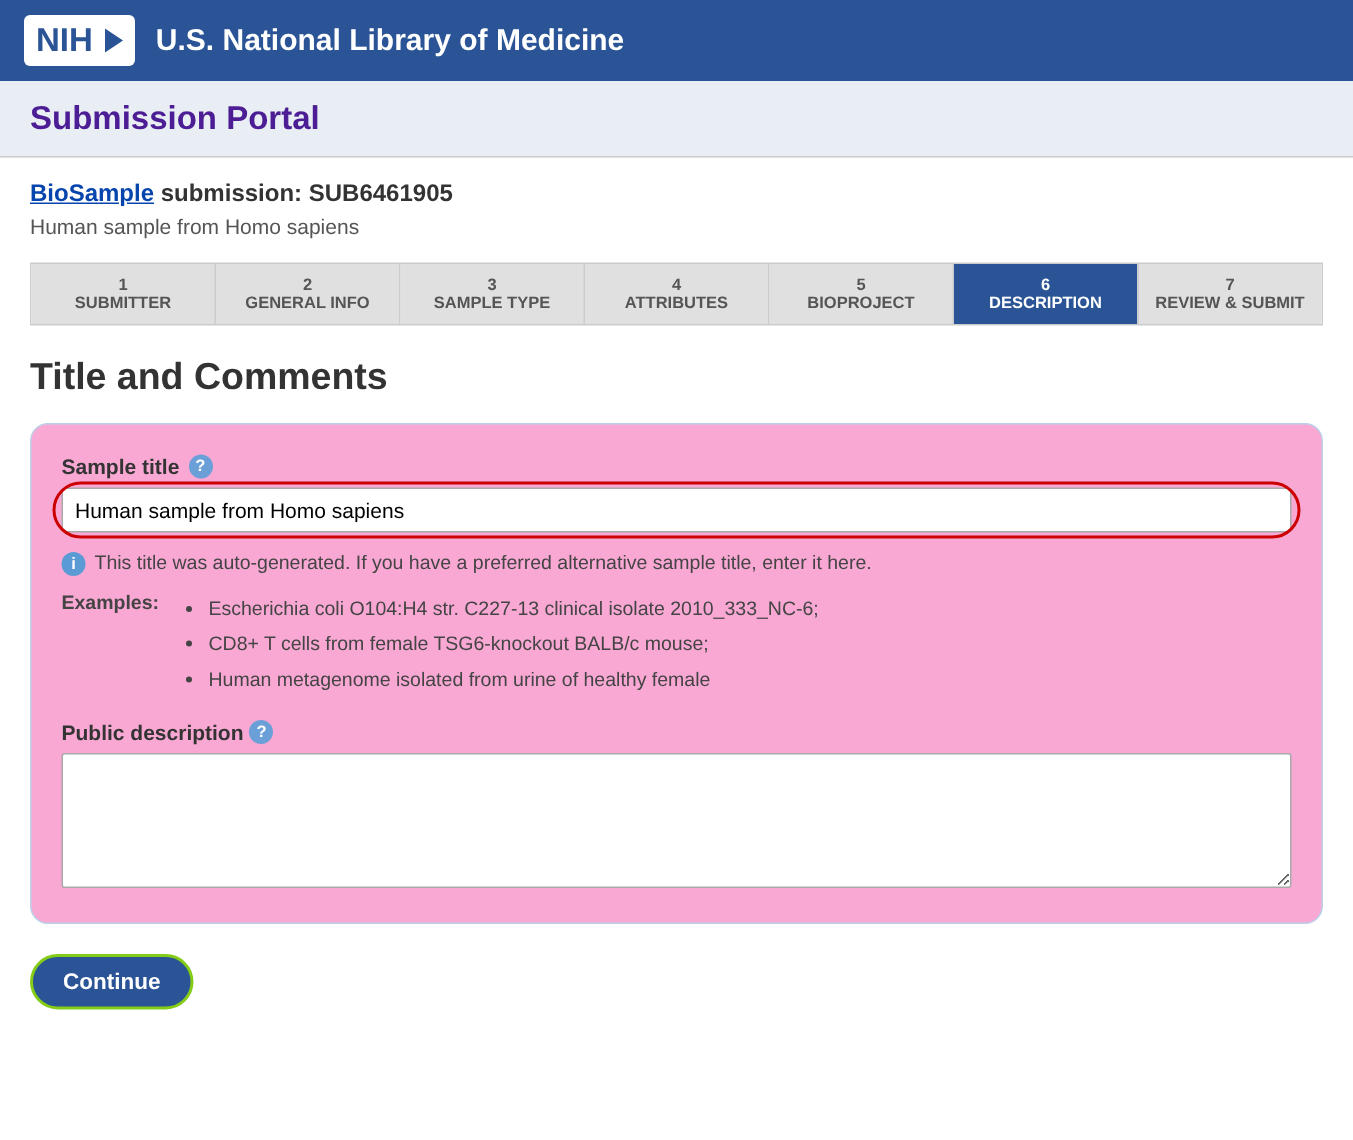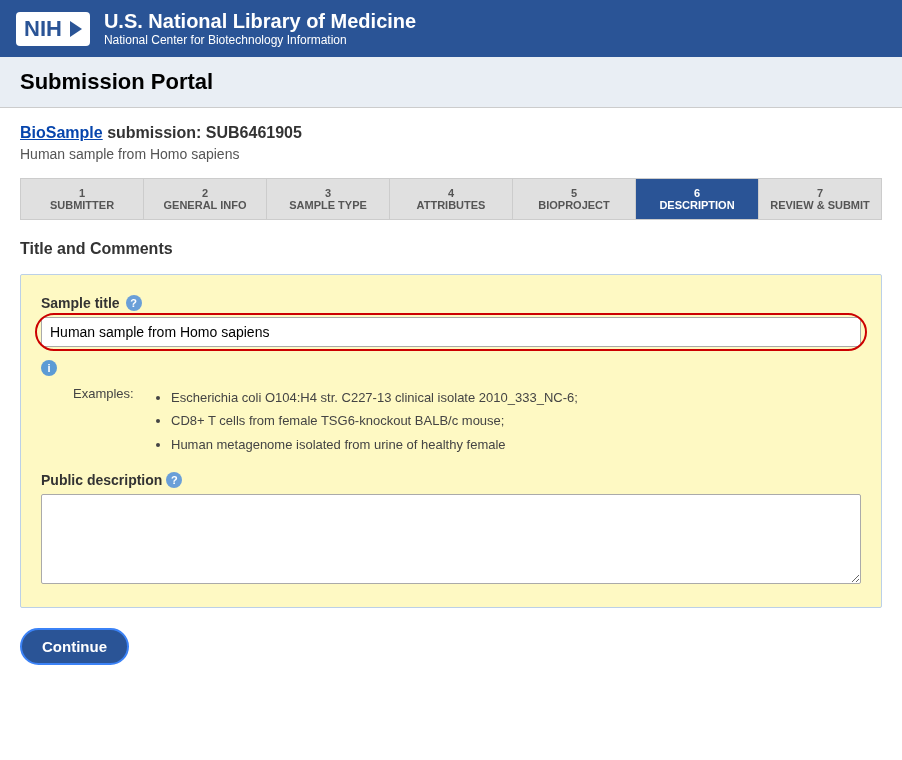--- a/index.html
+++ b/index.html
@@ -41,21 +41,21 @@
     .header-text { color: #fff; }
     .header-text .org-name { font-size: 20px; font-weight: bold; }
     .header-text .sub-name { font-size: 12px; }
 
     
     .portal-bar {
       background: #e9eef4;
       border-bottom: 1px solid #ccc;
       padding: 12px 20px;
     }
-    .portal-bar h1 { font-size: 22px; font-weight: bold; color: #000000; }
+    .portal-bar h1 { font-size: 22px; font-weight: bold; color: #4c1d95; }
 
     
     .main-content { padding: 16px 20px; }
 
     
     .biosample-title {
       font-size: 16px;
       font-weight: bold;
       margin-bottom: 4px;
     }
@@ -84,32 +84,32 @@
     }
     .step:last-child { border-right: none; }
     .step.active {
       background: #2a5496;
       color: #fff;
     }
     .step .step-num { display: block; }
 
     
     .section-heading {
-      font-size: 16px;
+      font-size: 25px;
       font-weight: bold;
       margin-bottom: 16px;
       color: #333;
     }
 
     
     .form-area {
-      background: #fef9c3;
+      background: #f9a8d4;
       border: 1px solid #bbd0e8;
       padding: 20px;
-      border-radius: 2px;
+      border-radius: 12px;
     }
     .field-label {
       font-weight: bold;
       margin-bottom: 6px;
       display: flex;
       align-items: center;
       gap: 6px;
     }
     .help-icon {
       display: inline-flex;
@@ -173,21 +173,21 @@
     }
 
     
     .examples-block {
       display: flex;
       gap: 10px;
       font-size: 13px;
       color: #444;
       margin-bottom: 16px;
     }
-    .examples-label { font-weight: normal; min-width: 70px; margin-left: 32px; }
+    .examples-label { font-weight: bold; min-width: 70px; }
     .examples-list { list-style: disc; padding-left: 18px; line-height: 1.8; }
 
     
     .desc-label {
       font-weight: bold;
       margin-bottom: 6px;
       display: flex;
       align-items: center;
       gap: 4px;
       margin-top: 8px;
@@ -202,41 +202,40 @@
       resize: both;
       background: #fff;
       outline: none;
     }
 
     
     .continue-btn-wrapper { margin-top: 20px; }
     .continue-btn {
       background: #2a5496;
       color: #fff;
-      border: 2px solid #3b82f6;
+      border: 2px solid #84cc16;
       padding: 8px 20px;
       font-size: 15px;
       font-weight: bold;
       border-radius: 22px;
       cursor: pointer;
     }
   </style>
 </head>
 <body>
 
 <div class="header">
   <div class="nih-logo">
     <div class="nih-badge">
       <span>NIH</span>
       <span class="arrow"></span>
     </div>
   </div>
   <div class="header-text">
     <div class="org-name">U.S. National Library of Medicine</div>
-    <div class="sub-name">National Center for Biotechnology Information</div>
   </div>
 </div>
 
 <div class="portal-bar">
   <h1>Submission Portal</h1>
 </div>
 
 <div class="main-content">
 
   <div class="biosample-title">
@@ -264,20 +263,21 @@
       <span class="help-icon">?</span>
     </div>
     <div class="title-input-wrapper">
       <input class="title-input" type="text" value="Human sample from Homo sapiens" style="">
       <div class="title-input-circle"></div>
     </div>
 
     
     <div class="info-note">
       <span class="info-icon">i</span>
+      <span>This title was auto-generated. If you have a preferred alternative sample title, enter it here.</span>
     </div>
 
     
     <div class="examples-block">
       <span class="examples-label">Examples:</span>
       <ul class="examples-list">
         <li>Escherichia coli O104:H4 str. C227-13 clinical isolate 2010_333_NC-6;</li>
         <li>CD8+ T cells from female TSG6-knockout BALB/c mouse;</li>
         <li>Human metagenome isolated from urine of healthy female</li>
       </ul>

